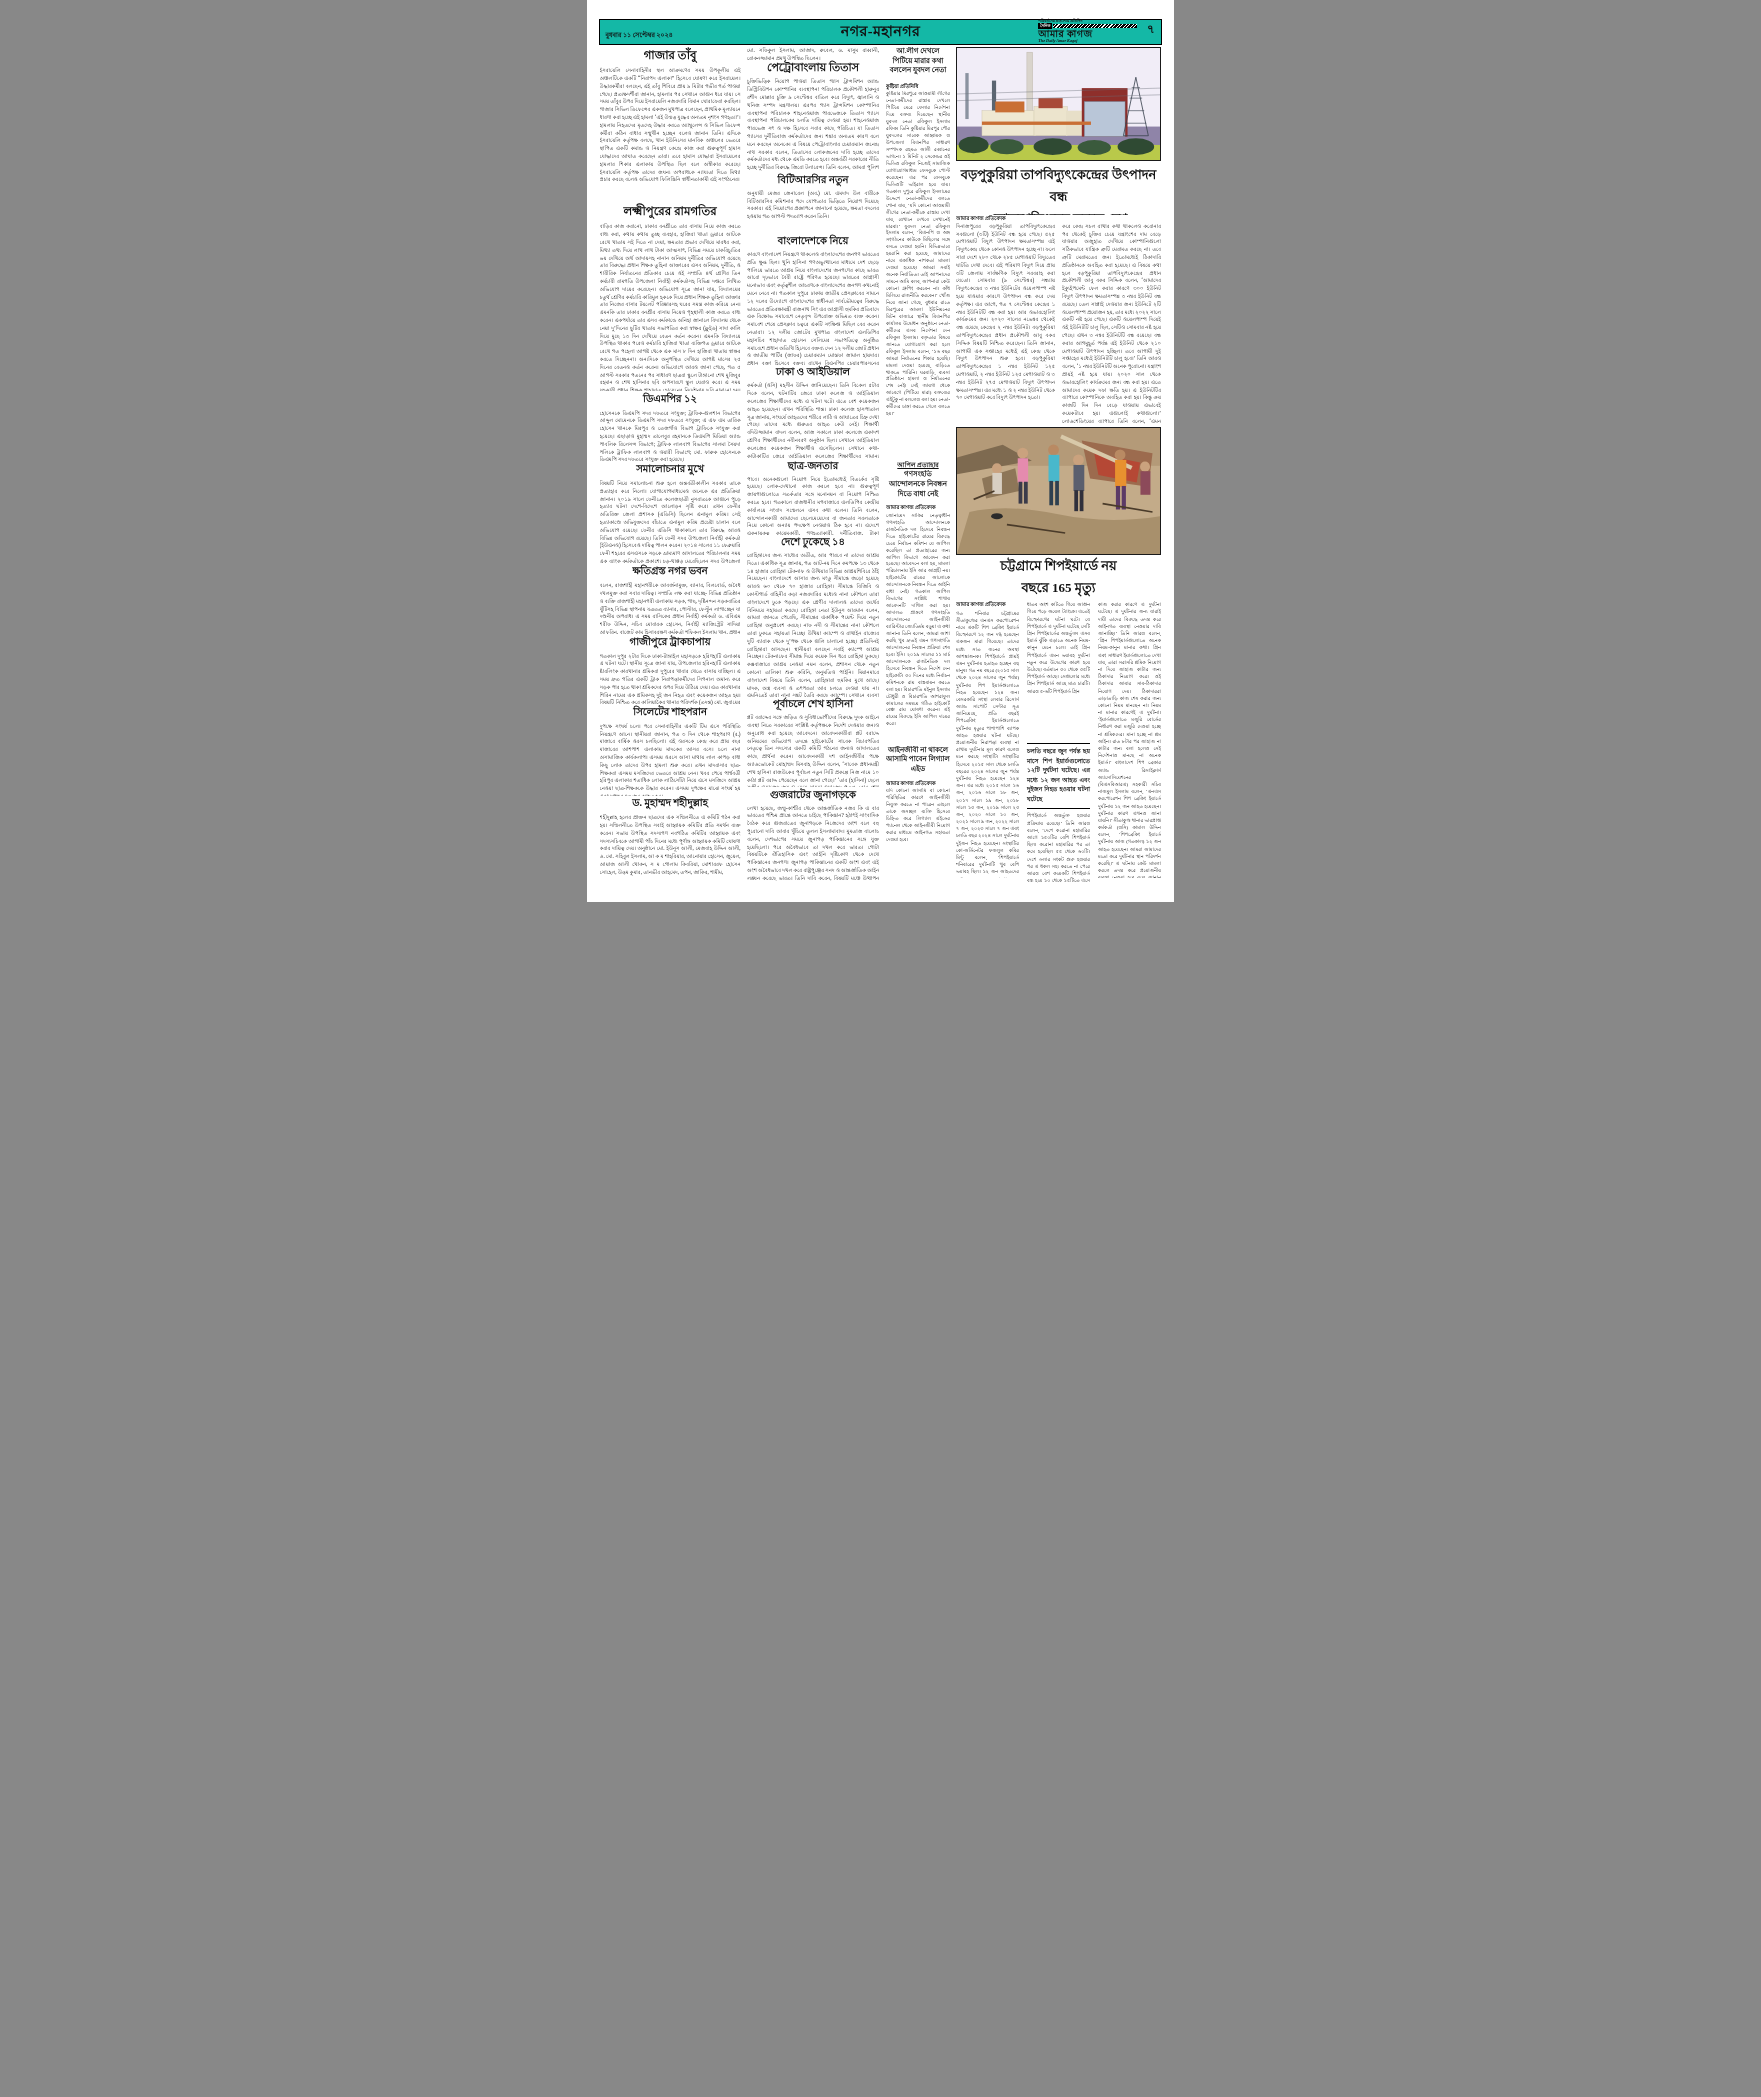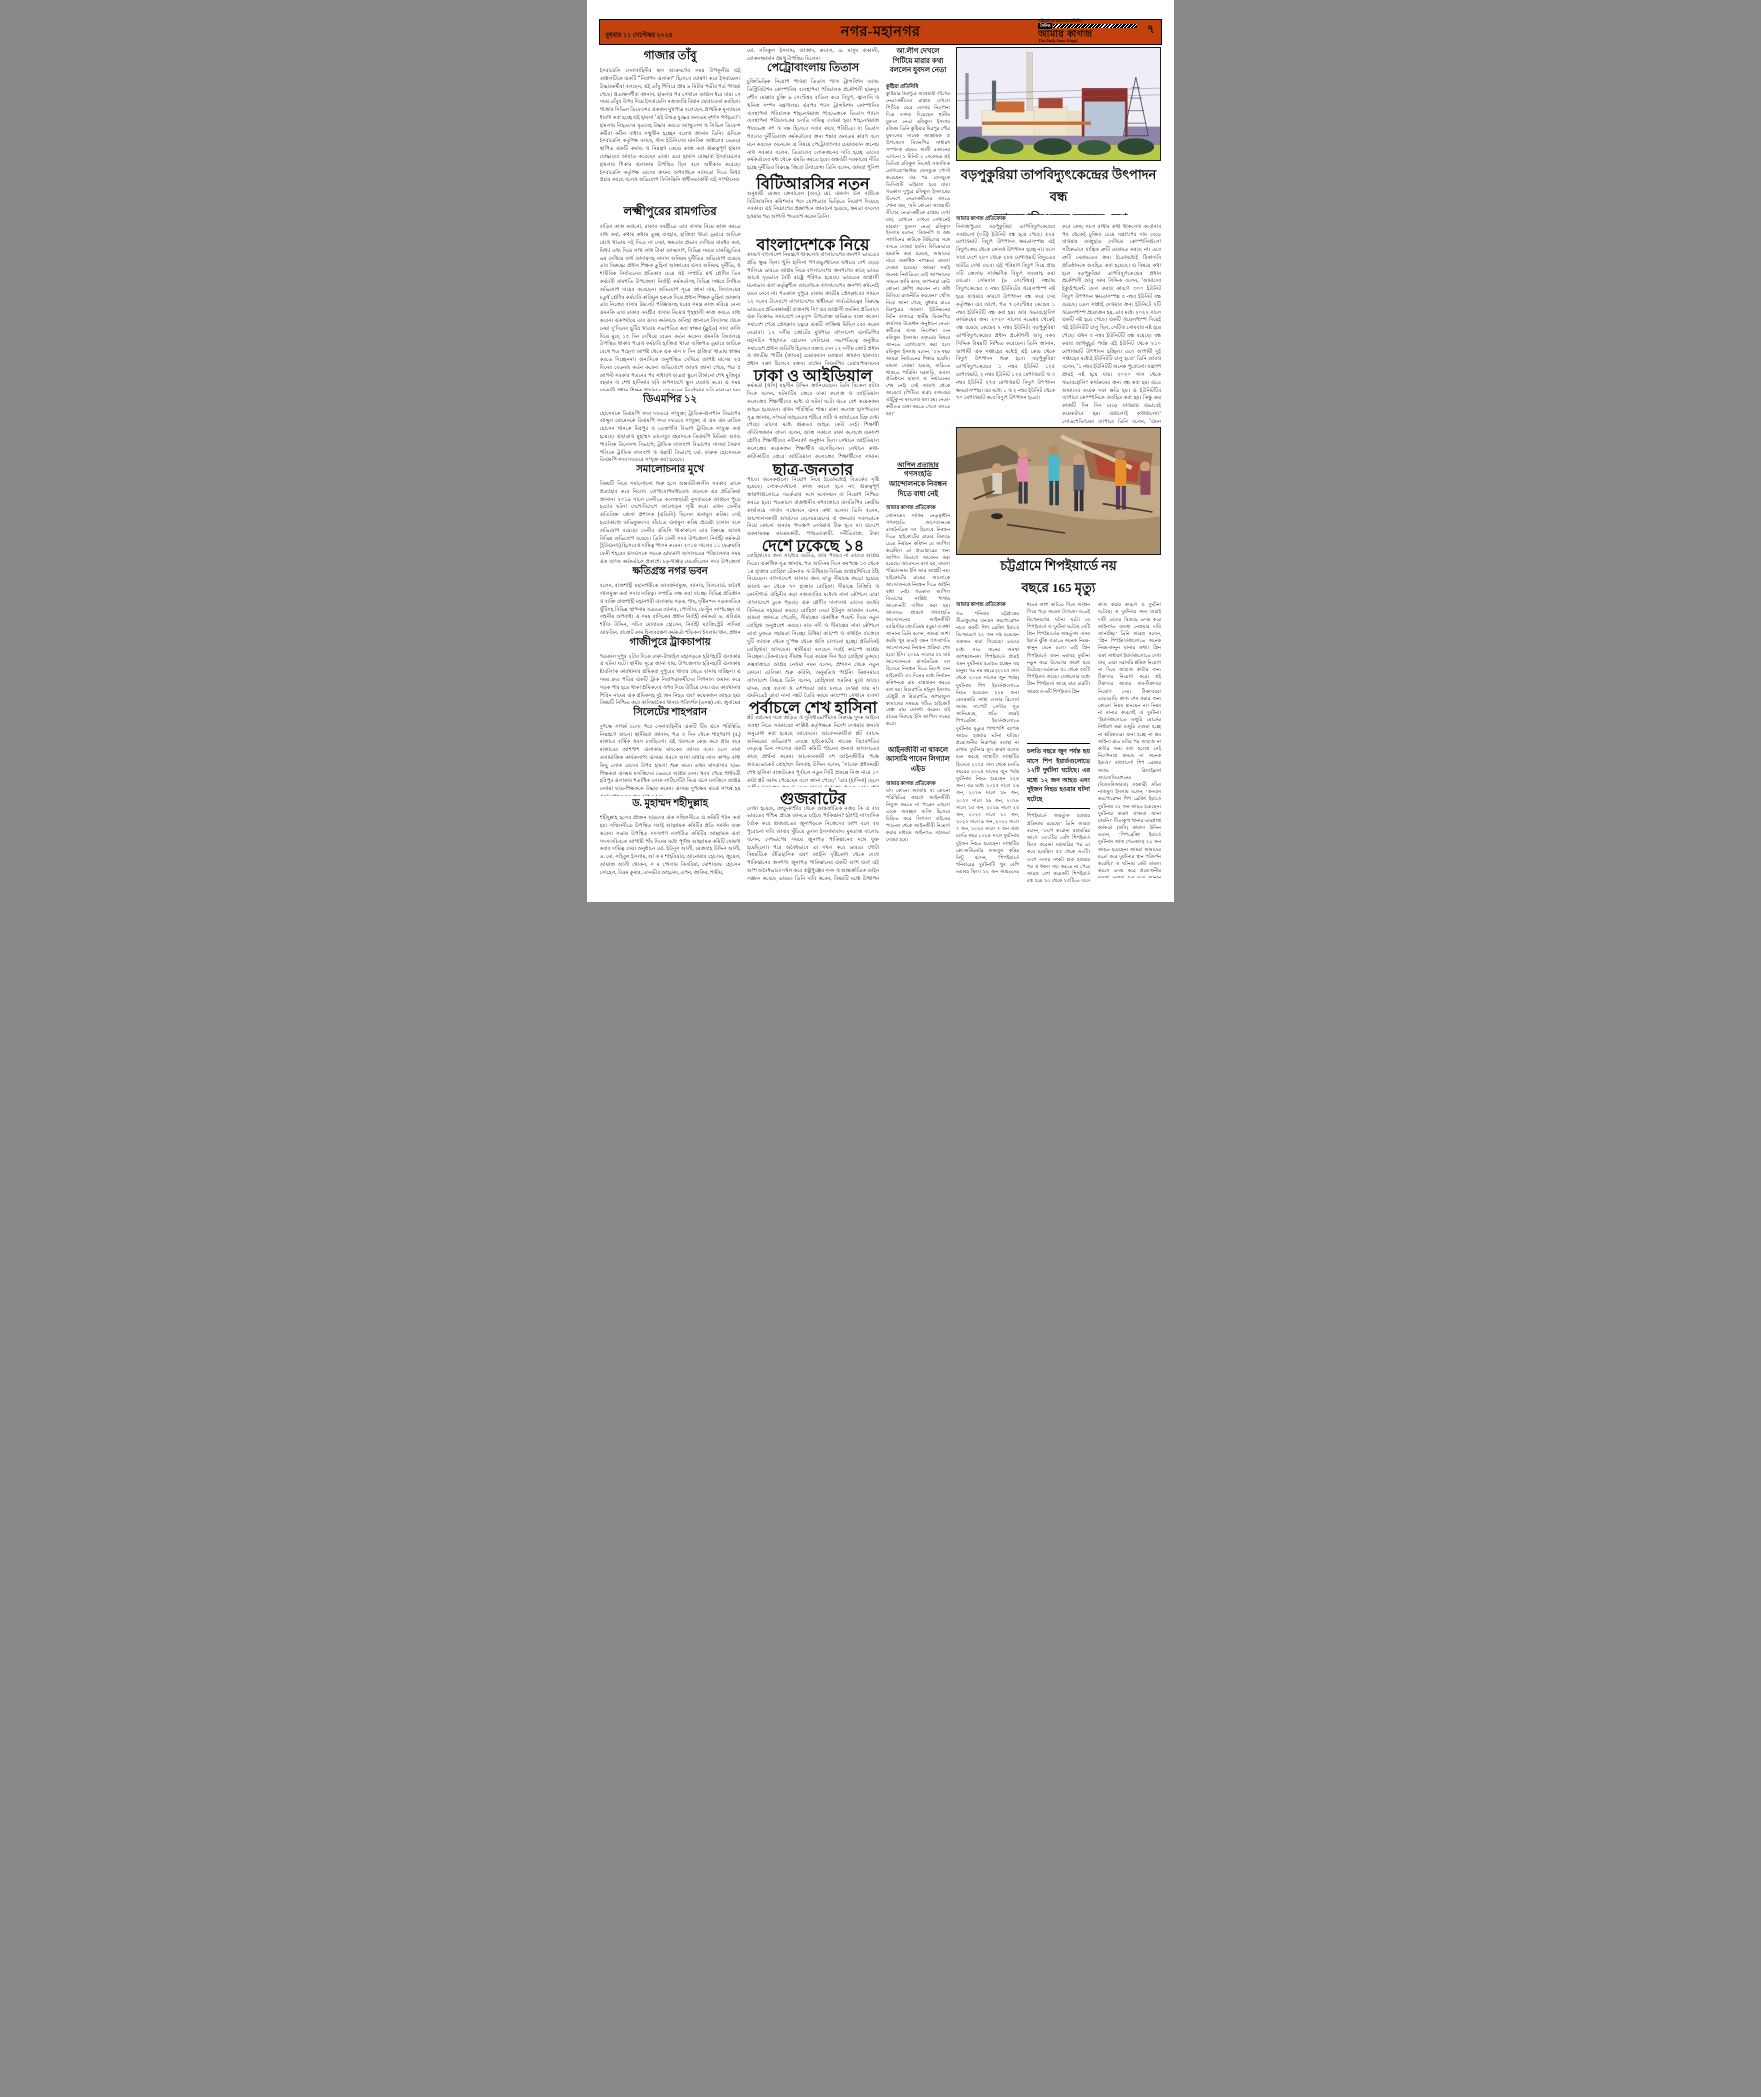--- a/index.html
+++ b/index.html
@@ -2,21 +2,21 @@
 <html style="font-size:6.7px"><head>
 <meta charset="utf-8">
 <style>
   html,body{margin:0;padding:0;background:#888;}
   .page{position:relative;width:587px;height:902px;margin:0 auto;background:#ffffff;
         font-family:"Liberation Serif","DejaVu Serif",serif;color:#121212;overflow:hidden;}
 
   
   .masthead{position:absolute;left:11.7px;right:11.7px;top:19.3px;height:24px;
             border-top:1.7px solid #000;border-bottom:1.7px solid #000;
-            border-left:0.8px solid #000;border-right:0.8px solid #000;background:#c2410c;padding-left:48px;}
+            border-left:0.8px solid #000;border-right:0.8px solid #000;background:#14b8a6;padding-left:48px;}
   .issue-date{position:absolute;left:5.9px;bottom:3.4px;font-size:6.3px;font-weight:bold;}
   .section-title{position:absolute;left:0;right:0;bottom:0.8px;text-align:center;
                  font-size:14.3px;font-weight:bold;letter-spacing:0.4px;}
   .logo{position:absolute;right:24px;bottom:1.3px;width:99px;text-align:left;line-height:1.05;}
   .logo-tagline{font-size:3.8px;font-weight:bold;}
   .logo-row{display:flex;align-items:center;justify-content:flex-end;margin-top:0.4px;}
   .logo-daily{background:#000;color:#fff;font-size:4.2px;font-weight:bold;padding:0.4px 1.7px;}
   .logo-zigzag{flex:1;height:3.8px;margin-left:0.8px;
      background:repeating-linear-gradient(135deg,#000 0 1.7px,#fff 1.7px 2.5px);}
   .logo-brand{font-size:9.6px;font-weight:bold;letter-spacing:0.4px;}
@@ -27,21 +27,21 @@
   .col{position:absolute;top:47px;height:836px;overflow:hidden;}
   .colA{left:12.6px;width:141px;}
   .colB{left:160px;width:132px;}
   .colC{left:299px;width:64px;}
   .colR{left:369px;width:205px;}
 
   .hl{font-weight:bold;text-align:center;line-height:1.2;overflow:hidden;}
   .hl-lg{font-size:11.7px;height:18.5px;padding-top:1.7px;}
   .hl-md{font-size:10px;height:17px;padding-top:1.3px;text-align:center;}
   .hl-bsm{font-size:11px;height:17.6px;padding-top:1.3px;}
-  .hl-b{font-size:16px;height:16px;padding-top:1.3px;}
+  .hl-b{font-size:10px;height:16px;padding-top:1.3px;}
   .hl-c{font-size:7.1px;line-height:1.35;}
   .kicker{font-size:6.3px;font-weight:bold;text-align:center;text-decoration:underline;height:10px;}
   .byline{font-size:5.2px;font-weight:bold;height:8.4px;overflow:hidden;}
   .bd{font-size:5.2px;line-height:1.5;text-align:justify;overflow:hidden;}
   .bd-c{font-size:4.8px;line-height:1.45;text-align:justify;overflow:hidden;}
 
   
   .photo{border:0.4px solid #1a1a1a;overflow:hidden;position:relative;}
   .photo svg{display:block;width:100%;height:100%;}
   .hl-xl{font-size:13px;font-weight:bold;text-align:center;line-height:1.7;overflow:hidden;}

